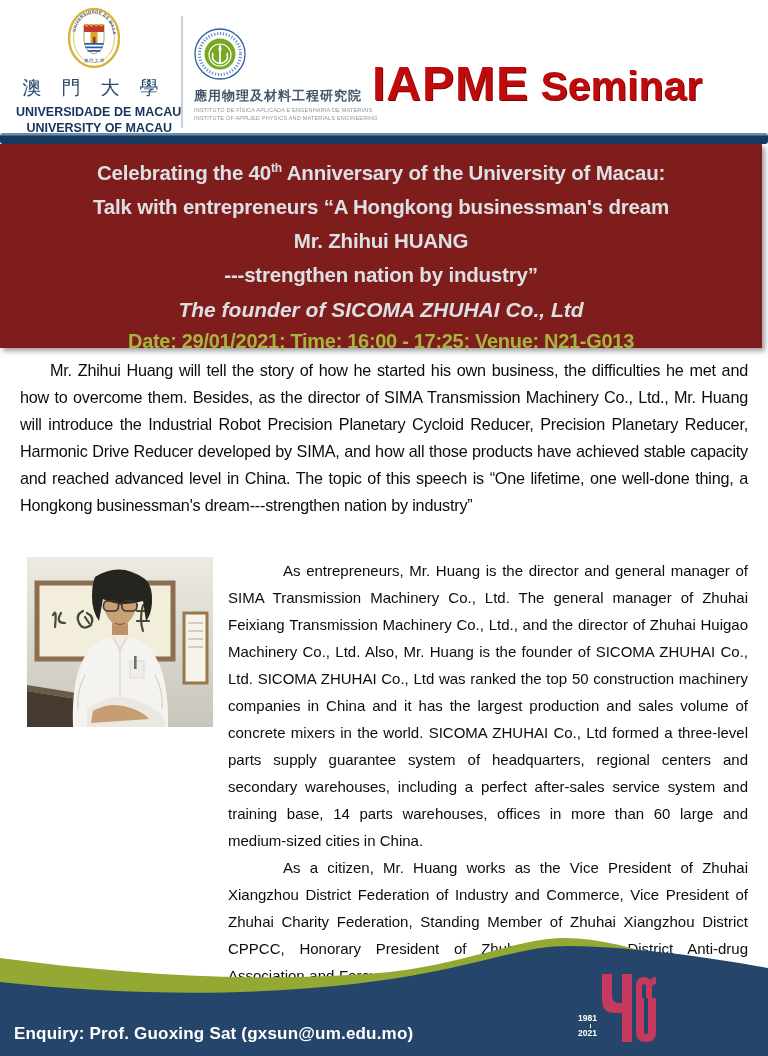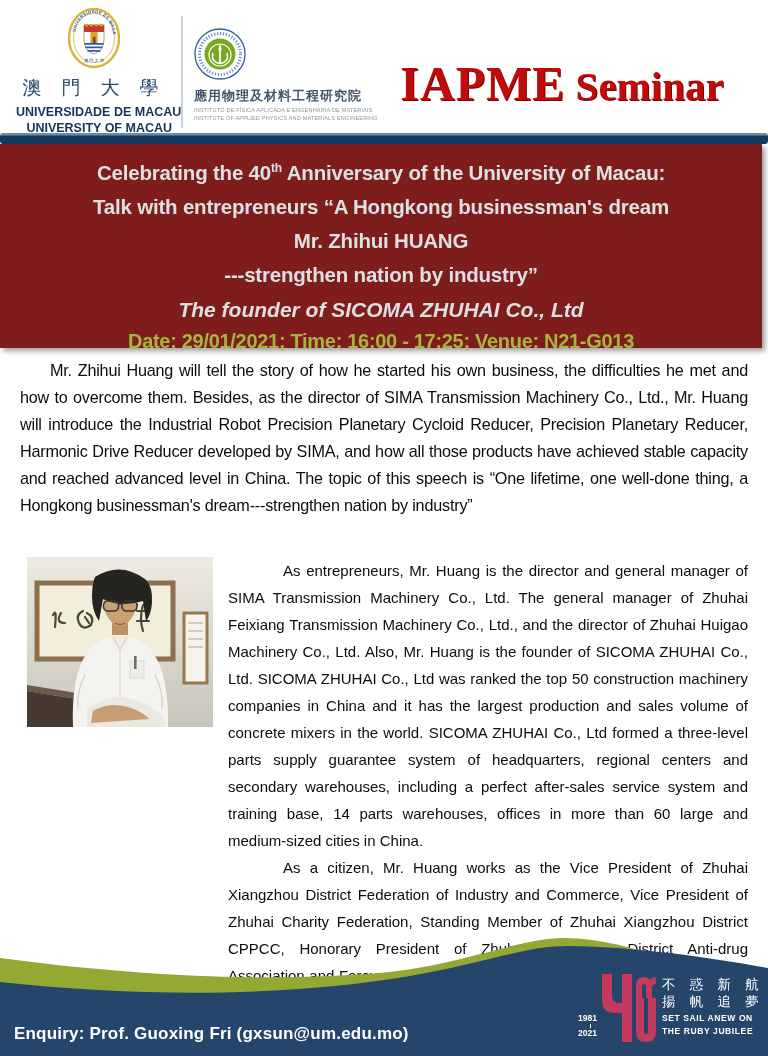--- a/index.html
+++ b/index.html
@@ -14,22 +14,22 @@
   .um-cn { font-family:"DejaVu Serif", serif; font-size:19px; color:#2a4a70; letter-spacing:7px; margin-top:5px; white-space:nowrap; }
   .um-pt { font-size:12.5px; font-weight:bold; color:#14345c; margin-top:4px; white-space:nowrap; }
   .um-en { font-size:12.5px; font-weight:bold; color:#14345c; margin-top:2px; white-space:nowrap;text-align:right; }
 
   .header-divider { position:absolute; left:181px; top:16px; width:2px; height:112px; background:#c9d1da; }
 
   .iapme-block { position:absolute; left:194px; top:28px; width:180px; }
   .iapme-cn { font-size:13px; font-weight:bold; color:#43556b; letter-spacing:1px; margin-top:3px; white-space:nowrap; }
   .iapme-pt, .iapme-en { font-size:5.5px; color:#8f949b; margin-top:2px; letter-spacing:0.2px; white-space:nowrap; }
 
-  .seminar-title { position:absolute; left:372px; top:56px; width:380px; text-align:center;
-    font-family:Liberation Serif, serif; font-weight:bold; color:#bf0b0b;
+  .seminar-title { position:absolute; left:372px; top:56px; width:380px; 
+    font-family:Liberation Sans, sans-serif; font-weight:bold; color:#bf0b0b;
     text-shadow:1px 1px 0 #7e0404; white-space:nowrap; }
   .seminar-title .t1 { font-size:48px; letter-spacing:1px; }
   .seminar-title .t2 { font-size:41px; }
 
   
   .banner-stripe { position:absolute; left:0; top:133px; width:768px; height:11px;
     background:linear-gradient(#6d8cab 0px, #6d8cab 2px, #16395f 3px, #16395f 100%);
     border-radius:3px; }
   .banner { position:absolute; left:0; top:144px; width:762px; height:204px;
     background:#7f1d1d; box-shadow:3px 3px 5px rgba(80,80,80,.55);
@@ -171,36 +171,30 @@
       <p>As entrepreneurs, Mr. Huang is the director and general manager of SIMA Transmission Machinery Co., Ltd. The general manager of  Zhuhai Feixiang Transmission Machinery Co., Ltd., and the director of Zhuhai Huigao Machinery Co., Ltd. Also, Mr. Huang is the founder of SICOMA ZHUHAI Co., Ltd. SICOMA ZHUHAI Co., Ltd was ranked the top 50 construction machinery companies in China and it has the largest production and sales volume of concrete mixers in the world. SICOMA ZHUHAI Co., Ltd formed a three-level parts supply guarantee system of headquarters, regional centers and secondary warehouses, including a perfect after-sales service system and training base, 14 parts warehouses, offices in more than 60 large and medium-sized cities in China.</p>
       <p>As a citizen, Mr. Huang works as the Vice President of Zhuhai Xiangzhou District Federation of Industry and Commerce, Vice President of Zhuhai Charity Federation, Standing Member of Zhuhai Xiangzhou District CPPCC, Honorary President of Zhuhai Xiangzhou District Anti-drug Association and Forever Honorary President of Hong Kong Zhuhai Xiangzhou Association.</p>
     </div>
   </div>
 
   <svg class="footer-wave" viewBox="0 0 768 128" preserveAspectRatio="none">
     <path d="M0,30 C120,46 260,56 390,44 C470,34 515,12 560,10 C595,9 635,20 675,33 L675,128 L0,128 Z" fill="#93a933"></path>
     <path d="M0,54 C150,70 290,68 410,48 C480,36 525,18 568,18 C640,19 712,30 768,40 L768,128 L0,128 Z" fill="#26456b"></path>
   </svg>
 
-  <div class="enquiry">Enquiry: Prof. Guoxing Fri (gxsun@um.edu.mo)</div>
+  <div class="enquiry">Enquiry: Prof. Guoxing Sat (gxsun@um.edu.mo)</div>
 
   <div class="ann-logo">
     <div class="ann-years">
       <div>1981</div>
       <div class="sep"></div>
       <div>2021</div>
     </div>
     <svg class="ann-40" width="54" height="68" viewBox="0 0 54 68">
       <g fill="#c6395f">
         <path d="M0,0 h10 v22 q0,7 7,7 h3 V0 h10 v68 H20 V39 h-7 Q0,39 0,26 z"></path>
         <path d="M34,24 h8 v34 q0,2 2,2 t2,-2 V24 h8 v34 q0,10 -10,10 t-10,-10 z"></path>
         <path d="M34,24 v-12 q0,-9 8,-9 q4,0 6,3 q2,-3 6,-3 v7 q-4,0 -4,4 v10 h-6 v-11 q0,-3 -2,-3 t-2,3 v11 z"></path>
       </g>
     </svg>
-    <div class="ann-text">
-      <div class="ann-cn">不 惑 新 航</div>
-      <div class="ann-cn">揚 帆 追 夢</div>
-      <div class="ann-en">SET SAIL ANEW ON</div>
-      <div class="ann-en">THE RUBY JUBILEE</div>
-    </div>
   </div>
 
 </div>
 
 </body></html>

